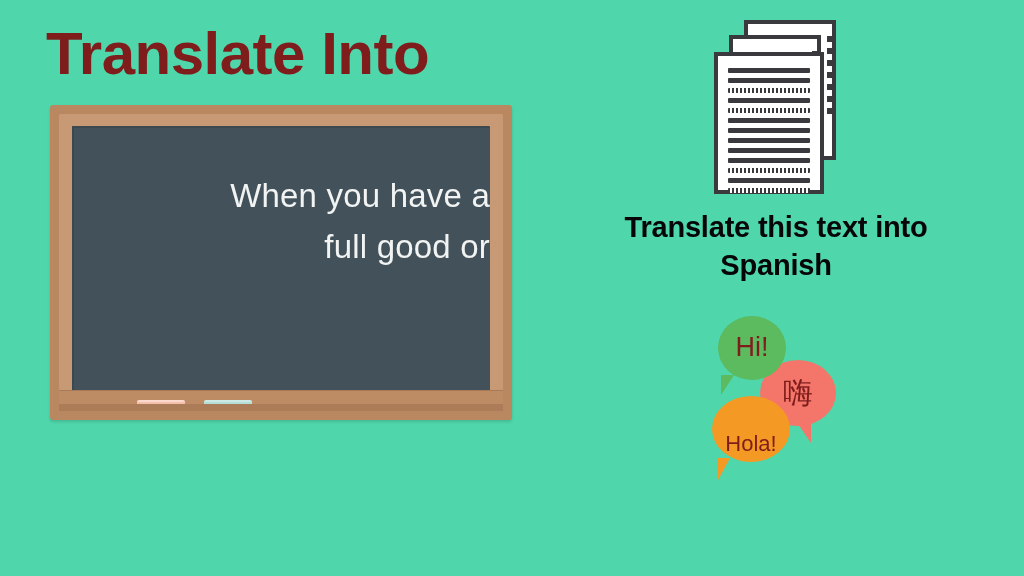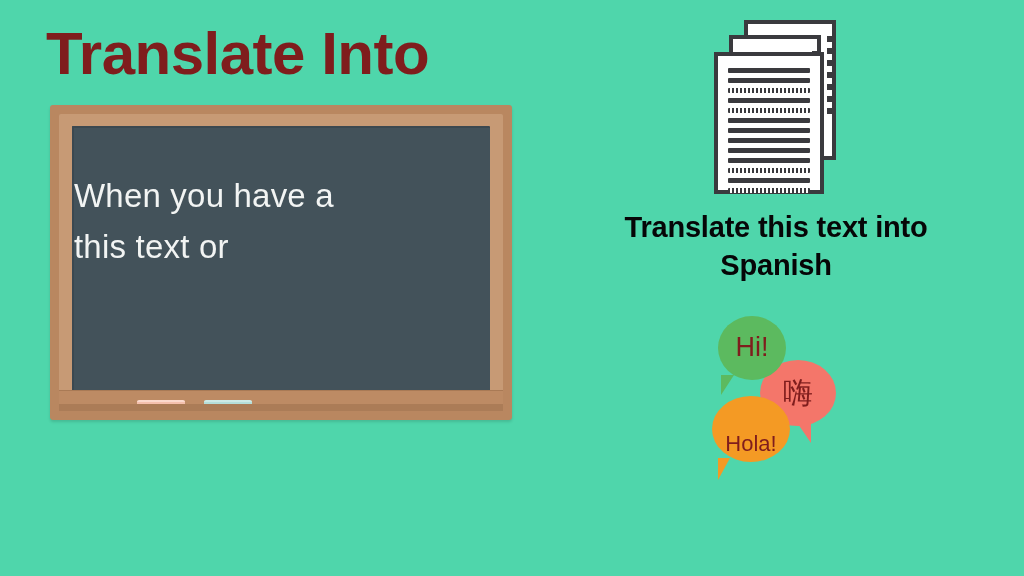--- a/index.html
+++ b/index.html
@@ -99,21 +99,21 @@
     width: 48px;
     background: #b5ded9;
     border-top: 2px solid #cdeae6;
   }
 
   
   .board-text {
     position: absolute;
     left: 0; right: 0;
     top: 42px;
-    text-align: left;
+    text-align: right;
     color: #f2f4f3;
     font-size: 33px;
     line-height: 51px;
     font-weight: normal;
     letter-spacing: 0.2px;
   }
   .board-line { display: block; }
 
   
   #documents-icon {
@@ -257,21 +257,21 @@
 <div id="slide">
 
   <div id="slide-title">Translate Into</div>
 
   <div id="chalkboard">
     <div class="board-frame-outer"></div>
     <div class="board-frame-inner"></div>
     <div class="board-surface">
       <div class="board-text">
         <span class="board-line">When you have a</span>
-        <span class="board-line">this text or</span>
+        <span class="board-line">full good or</span>
       </div>
     </div>
     <div class="board-ledge">
       <div class="chalk chalk-pink"></div>
       <div class="chalk chalk-blue"></div>
     </div>
   </div>
 
   <div id="documents-icon">
     <div class="doc-page doc-back">

